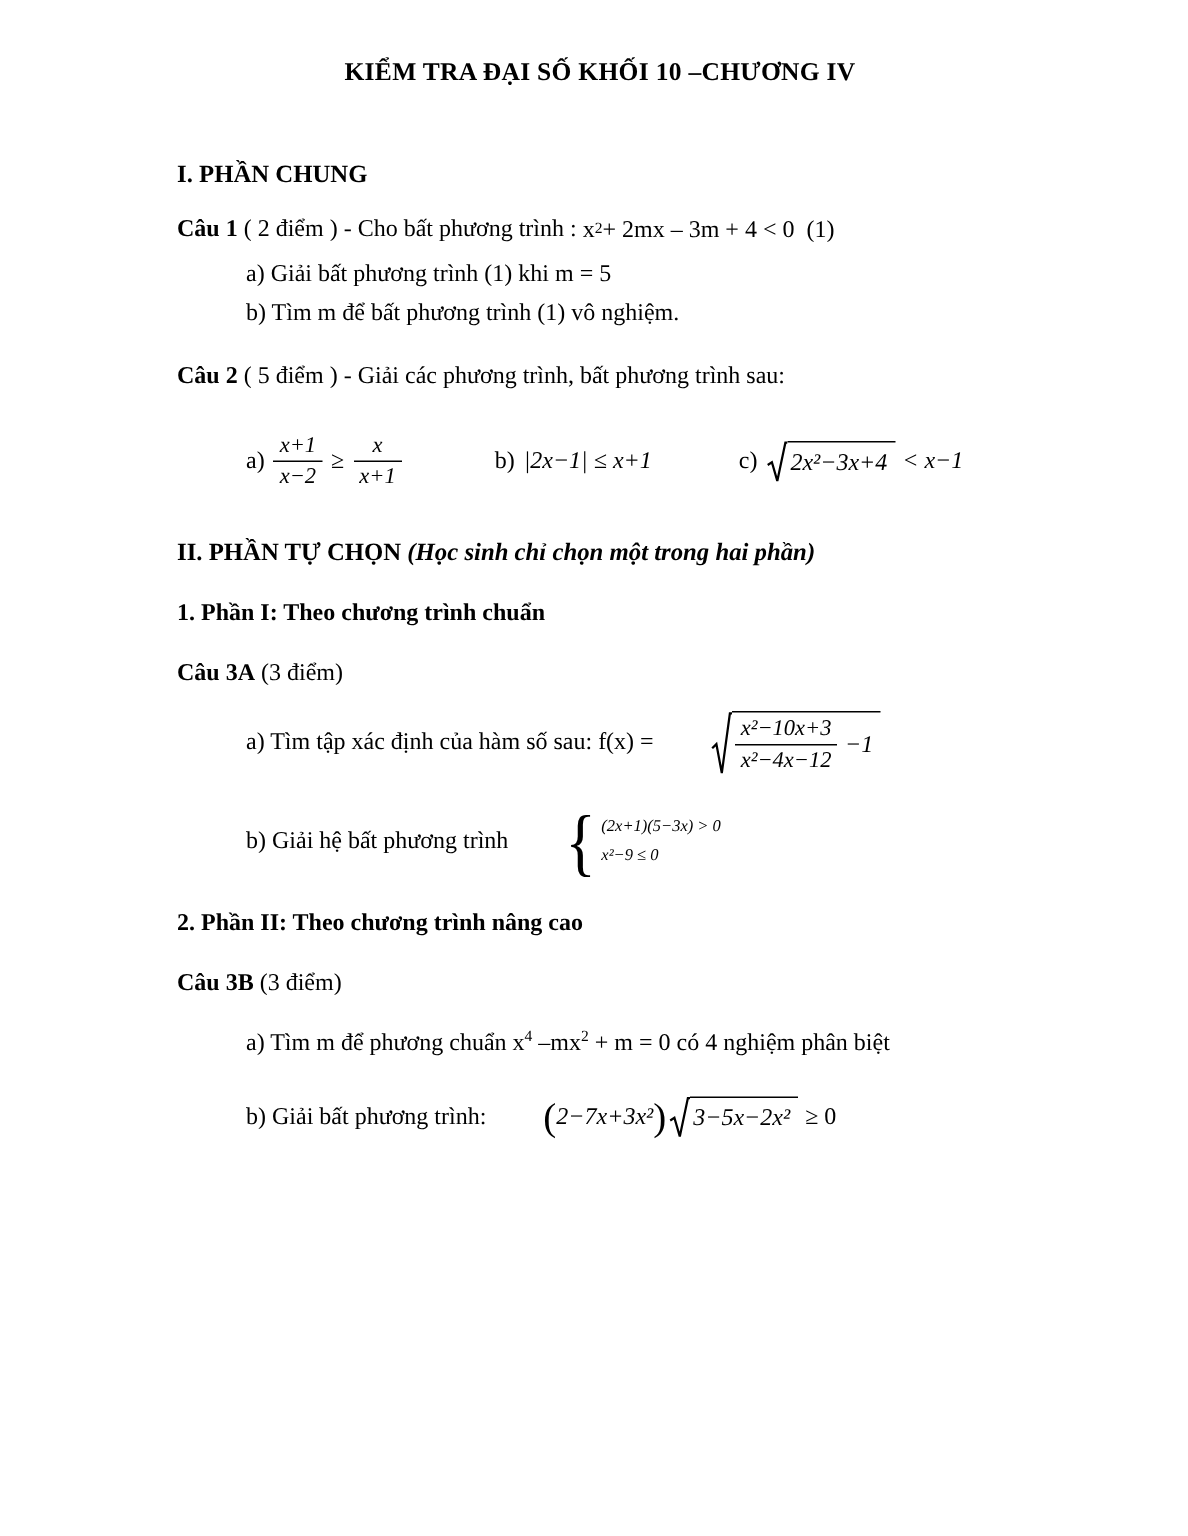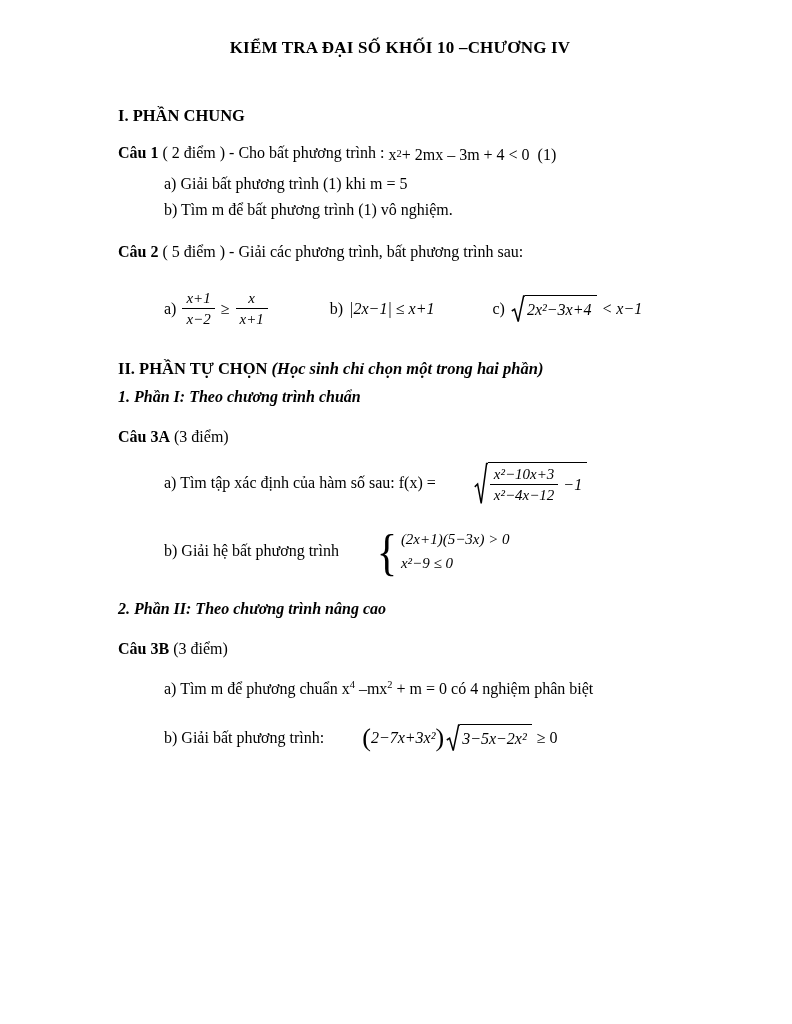--- a/index.html
+++ b/index.html
@@ -32,29 +32,29 @@
   .frac { display:inline-flex; flex-direction:column; text-align:center; font-size:15px; line-height:1.25;font-style:italic; }
   .frac .num { border-bottom:1.2px solid #000; padding:0 4px 1px 4px; }
   .frac .den { padding:1px 4px 0 4px; }
 
   .sqrt { display:inline-flex; align-items:stretch; vertical-align:middle; }
   .sqrt .rad { width:14px; height:auto; align-self:stretch; }
   .sqrt .radicand { border-top:1.3px solid #000; padding:2px 5px 0 2px; display:flex; align-items:center; }
 
   .system { display:inline-flex; align-items:center; margin-left:4px; }
   .system .brace { font-size:50px; line-height:0.8; font-weight:400; transform:scaleX(0.85); margin-right:2px; }
-  .system .lines { display:flex; flex-direction:column; gap:3px; font-size:15px; }
+  .system .lines { display:flex; flex-direction:column; gap:3px; font-size:11px; }
 
   .bigp { font-size:26px; line-height:0.9; font-weight:300; }
 
   .formula-row { display:flex; align-items:center; padding-left:46px; margin-top:26px; margin-bottom:30px; }
   .formula-row .grp { display:inline-flex; align-items:center; }
   .grp .glabel { margin-right:6px; }
 
-  .heading-italic { font-weight:700; font-style:italic; margin-bottom:20px; }
+  .heading-italic { font-weight:700; margin-bottom:20px; }
 
   .row-sub { padding-left:46px; display:flex; align-items:center; line-height:1.4;gap:32px; }
   .mb24 { margin-bottom:24px; }
   .mb26 { margin-bottom:26px; }
   .mt20 { margin-top:20px; }
   .mt22 { margin-top:22px; }
   .tail { margin-left:5px; }
   .sp6 { margin:0 6px; }
 </style>
 </head>
@@ -112,21 +112,21 @@
         <svg class="rad" viewBox="0 0 14 28" preserveAspectRatio="none">
           <path d="M0.8 16 L3.6 14.2 L7.2 26.6 L12.6 1 L14 1" fill="none" stroke="#000" stroke-width="1.5" vector-effect="non-scaling-stroke"></path>
         </svg>
         <span class="radicand mi">2x²−3x+4</span>
       </span>
       <span class="tail mi">&lt; x−1</span>
     </span>
 
   </div>
 
-  <div class="sec-heading mt22" style="margin-bottom:9px;">
+  <div class="sec-heading mt22" style="margin-bottom:22px;">
     <span>II. PHẦN TỰ CHỌN</span>
     <span class="note">(Học sinh chỉ chọn một trong hai phần)</span>
   </div>
 
   <div class="heading-italic">1. Phần I: Theo chương trình chuẩn</div>
 
   <p class="para" style="margin-bottom:14px;">
     <b class="qlabel">Câu 3A</b>
     <span>(3 điểm)</span>
   </p>

